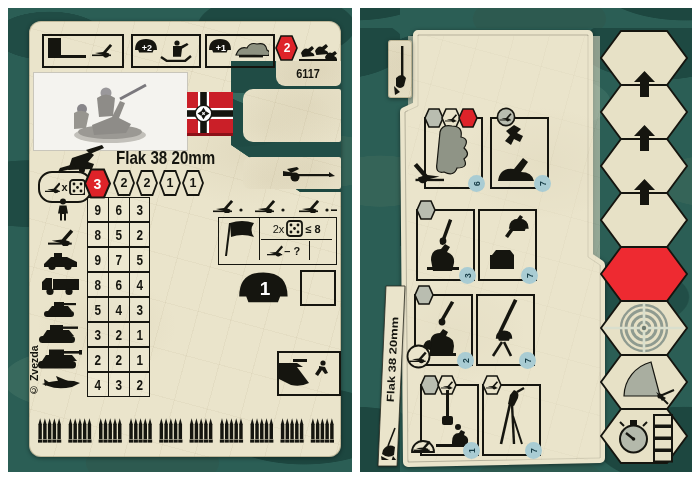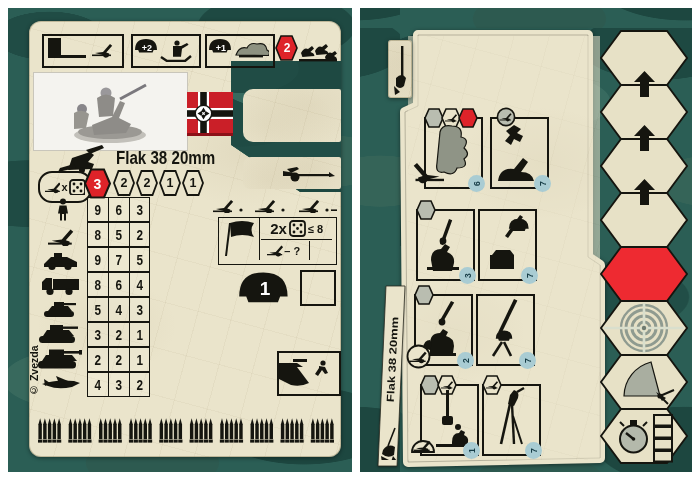--- a/index.html
+++ b/index.html
@@ -127,20 +127,23 @@
         <path d="M40 20 q3 -6 7 -4 l4 -3 2 2.4 -3.6 3.6 q4 1 4 4 l-12 1 z"></path>
         <path d="M50 26 q3 -6 7 -4 l3 -2 2 2.4 -3 2.6 q3 1 3 4 l-11 0.6 z"></path>
         <rect x="24" y="28" width="38" height="2.4"></rect>
       </g>
     </svg>
     <div class="abs" style="left:1px;top:7px;width:22px;height:20px;color:#fff;font-weight:bold;font-size:12px;display:flex;align-items:center;justify-content:center;">
         <span>2</span>
       </div>
   </div>
 
+  <div class="abs paper" style="left:276px;top:61px;width:65px;height:25px;border-radius:0 0 5px 9px;display:flex;align-items:center;justify-content:center;">
+    <span class="cond" style="font-weight:bold;font-size:13px;">6117</span>
+  </div>
 
   <div class="abs" style="left:33px;top:72px;width:153px;height:77px;background:#f4f3ef;border:1px solid #c9c6bb;">
     <svg width="151" height="75">
       <ellipse cx="76" cy="62" rx="36" ry="8" fill="#c2c0ba"></ellipse>
       <ellipse cx="76" cy="59" rx="32" ry="7" fill="#9b9994"></ellipse>
       <path d="M58 52 l20 -8 8 -16 5 2 -6 15 12 6 -5 9 -32 2 z" fill="#8e8c88"></path>
       <line x1="86" y1="26" x2="112" y2="12" stroke="#7a787d" stroke-width="3"></line>
       <circle cx="72" cy="20" r="5.5" fill="#9a989b"></circle>
       <path d="M63 25 q9 -7 18 0 l-2 18 -14 1 z" fill="#8e8c88"></path>
       <circle cx="48" cy="36" r="5" fill="#88868a"></circle>
@@ -386,21 +389,21 @@
   </svg>
 
   <div class="abs" style="left:218px;top:217px;width:117px;height:46px;border:1.8px solid #15150f;">
     <div class="abs" style="left:0;top:0;width:40px;height:42.4px;border-right:1.8px solid #15150f;">
       <svg width="40" height="42">
         <line x1="11" y1="5" x2="7" y2="38" stroke="#15150f" stroke-width="2"></line>
         <path d="M11 5 q12 -4 24 0 q-5 7 0 14 q-12 -4 -23 0 z" fill="#15150f"></path>
       </svg>
     </div>
     <div class="abs" style="left:41.8px;top:0;width:71.6px;height:21px;border-bottom:1.8px solid #15150f;display:flex;align-items:center;justify-content:center;gap:2px;">
-      <span style="font-weight:bold;font-size:15px;">2x</span>
+      <span style="font-weight:normal;font-size:11px;">2x</span>
       <svg width="17" height="17" style="color:#15150f">
           <use href="#die5"></use>
         </svg>
       <span style="font-weight:bold;font-size:11px;">≤ 8</span>
     </div>
     <div class="abs" style="left:41.8px;top:22.8px;width:46px;height:19.6px;display:flex;align-items:center;justify-content:center;gap:1px;">
       <svg width="16" height="13" style="color:#15150f">
           <g transform="scale(.8)">
             <use href="#gunS"></use>
           </g>

